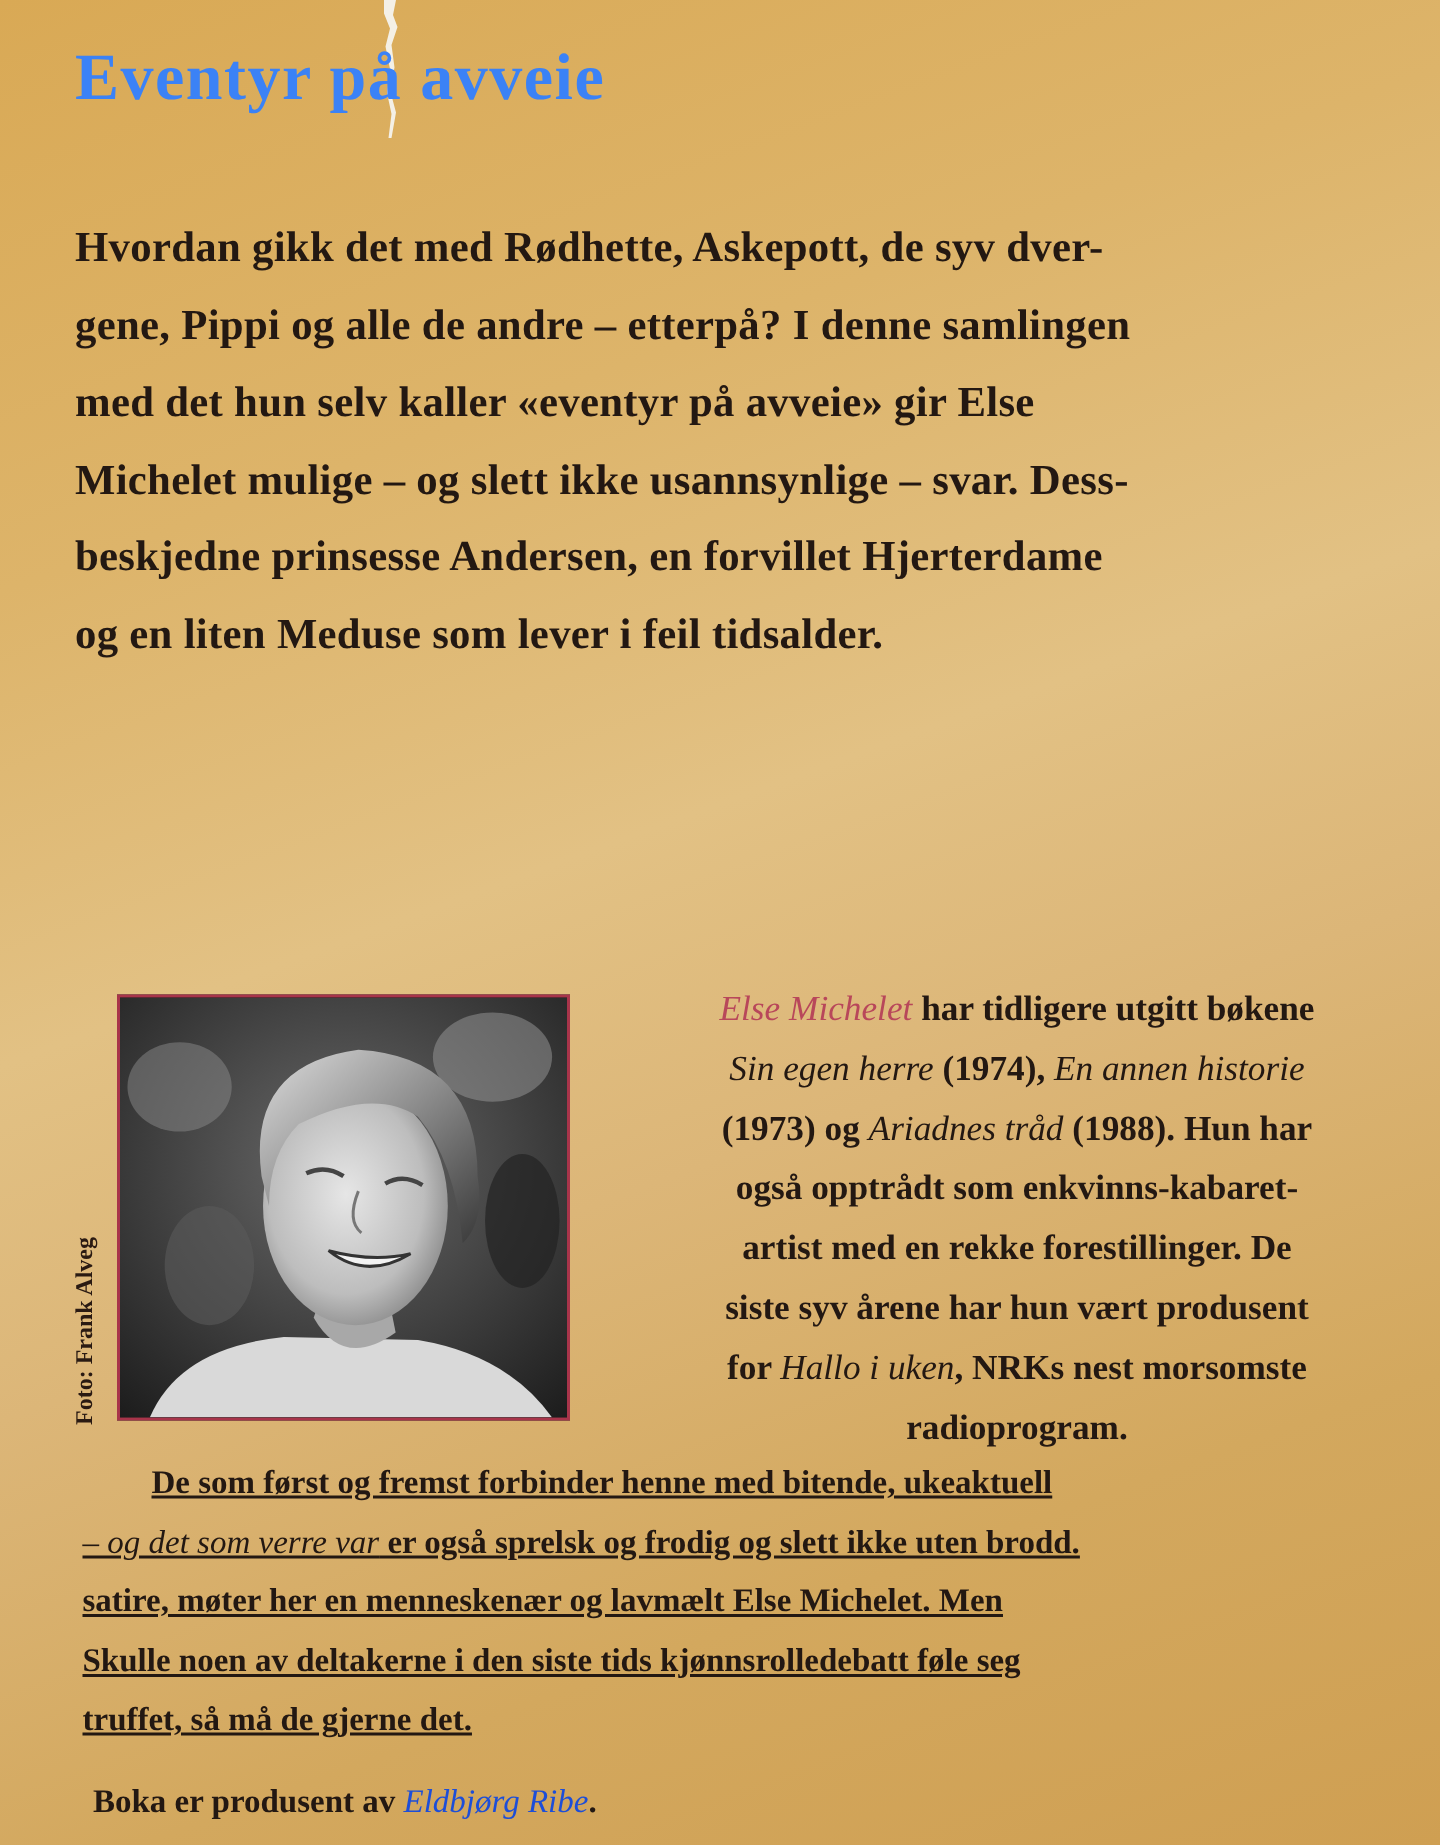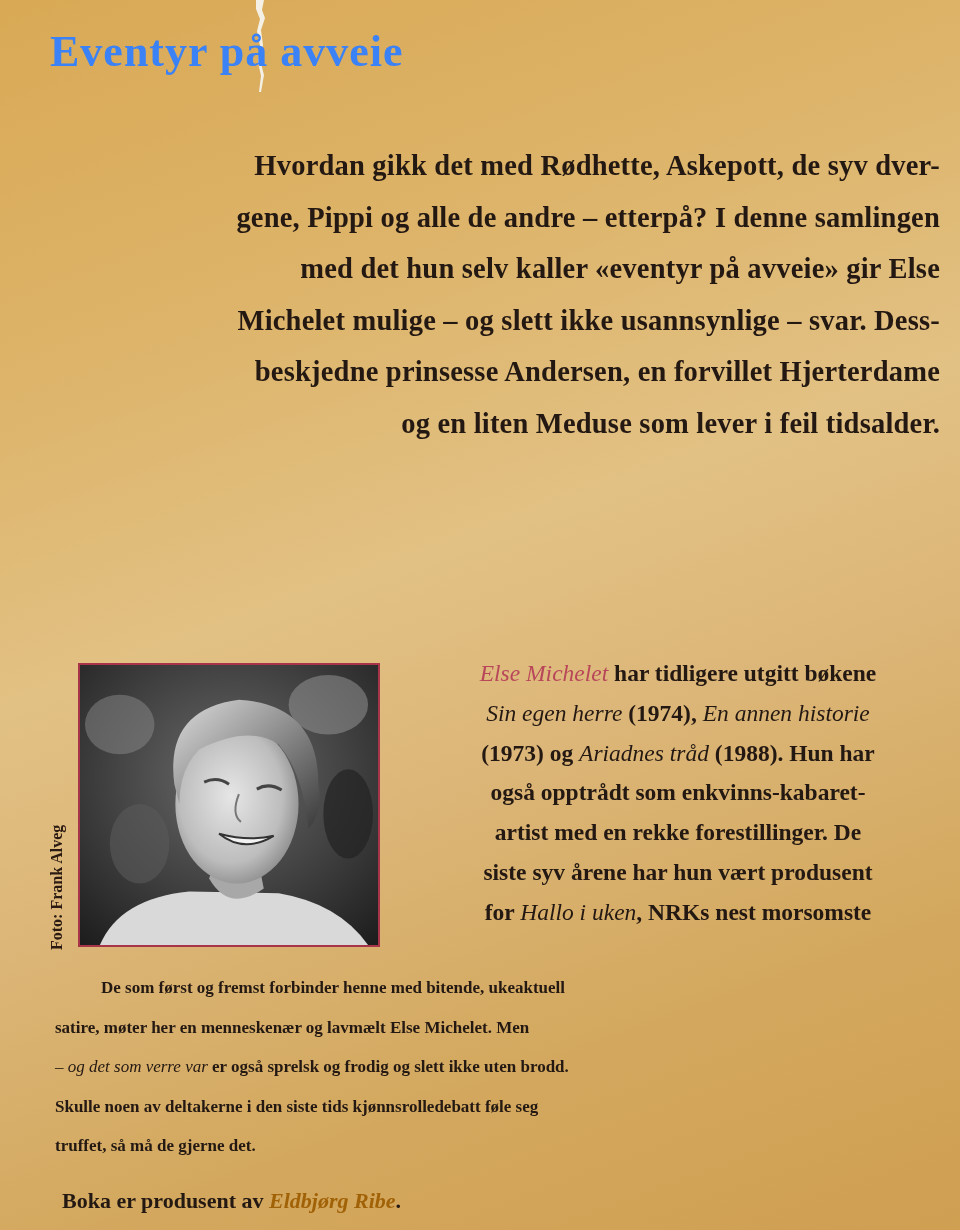--- a/index.html
+++ b/index.html
@@ -35,21 +35,20 @@
     .intro {
       position: absolute;
       left: 50px;
       top: 140px;
       width: 890px;
       font-size: 28.5px;
       line-height: 51.5px;
       font-weight: bold;
       letter-spacing: 0.2px;
       margin: 0;
-      text-align: right;
     }
     .intro .line {
       display: block;
       white-space: nowrap;
     }
     .photo-frame {
       position: absolute;
       left: 78px;
       top: 663px;
       width: 302px;
@@ -94,45 +93,46 @@
       font-weight: normal;
     }
     .accent {
       color: #b8475a;
     }
     .para2 {
       position: absolute;
       left: 55px;
       top: 968px;
       width: 880px;
-      font-size: 17px;
+      font-size: 22px;
       line-height: 39.5px;
       font-weight: bold;
       margin: 0;
+      text-decoration: underline;
     }
     .para2 .line {
       display: block;
       white-space: nowrap;
     }
     .indent {
       padding-left: 46px;
     }
     .footer {
       position: absolute;
       left: 62px;
       top: 1188px;
       font-size: 22px;
       font-weight: bold;
       margin: 0;
       white-space: nowrap;
     }
     .footer .accent {
-      color: #a16207;
+      color: #1d4ed8;
       font-style: italic;
-      font-weight: bold;
+      font-weight: normal;
     }
   </style>
 </head>
 <body>
 
 <svg class="tear" viewBox="0 0 16 92">
   <path d="M4 0 L12 0 L10 10 L13 18 L9 30 L11 45 L8 60 L12 75 L9 92 L7 92 L9 76 L6 62 L8 46 L5 31 L8 19 L4 9 Z" fill="#f4f0e6"></path>
 </svg>
 
 <h1 class="title">Eventyr på avveie</h1>
@@ -184,23 +184,24 @@
 <div class="photo-credit">Foto: Frank Alveg</div>
 
 <p class="bio">
   <span class="line"><i class="accent">Else Michelet</i><span> har tidligere utgitt bøkene</span></span>
   <span class="line"><i>Sin egen herre</i><span> (1974), </span><i>En annen historie</i></span>
   <span class="line"><span>(1973) og </span><i>Ariadnes tråd</i><span> (1988). Hun har</span></span>
   <span class="line">også opptrådt som enkvinns-kabaret-</span>
   <span class="line">artist med en rekke forestillinger. De</span>
   <span class="line">siste syv årene har hun vært produsent</span>
   <span class="line"><span>for </span><i>Hallo i uken</i><span>, NRKs nest morsomste</span></span>
+  <span class="line">radioprogram.</span>
 </p>
 
 <p class="para2">
   <span class="line indent">De som først og fremst forbinder henne med bitende, ukeaktuell</span>
+  <span class="line"><i>– og det som verre var</i><span> er også sprelsk og frodig og slett ikke uten brodd.</span></span>
   <span class="line">satire, møter her en menneskenær og lavmælt Else Michelet. Men</span>
-  <span class="line"><i>– og det som verre var</i><span> er også sprelsk og frodig og slett ikke uten brodd.</span></span>
   <span class="line">Skulle noen av deltakerne i den siste tids kjønnsrolledebatt føle seg</span>
   <span class="line">truffet, så må de gjerne det.</span>
 </p>
 
 <p class="footer"><span>Boka er produsent av </span><span class="accent">Eldbjørg Ribe</span><span>.</span></p>
 
 </body></html>

